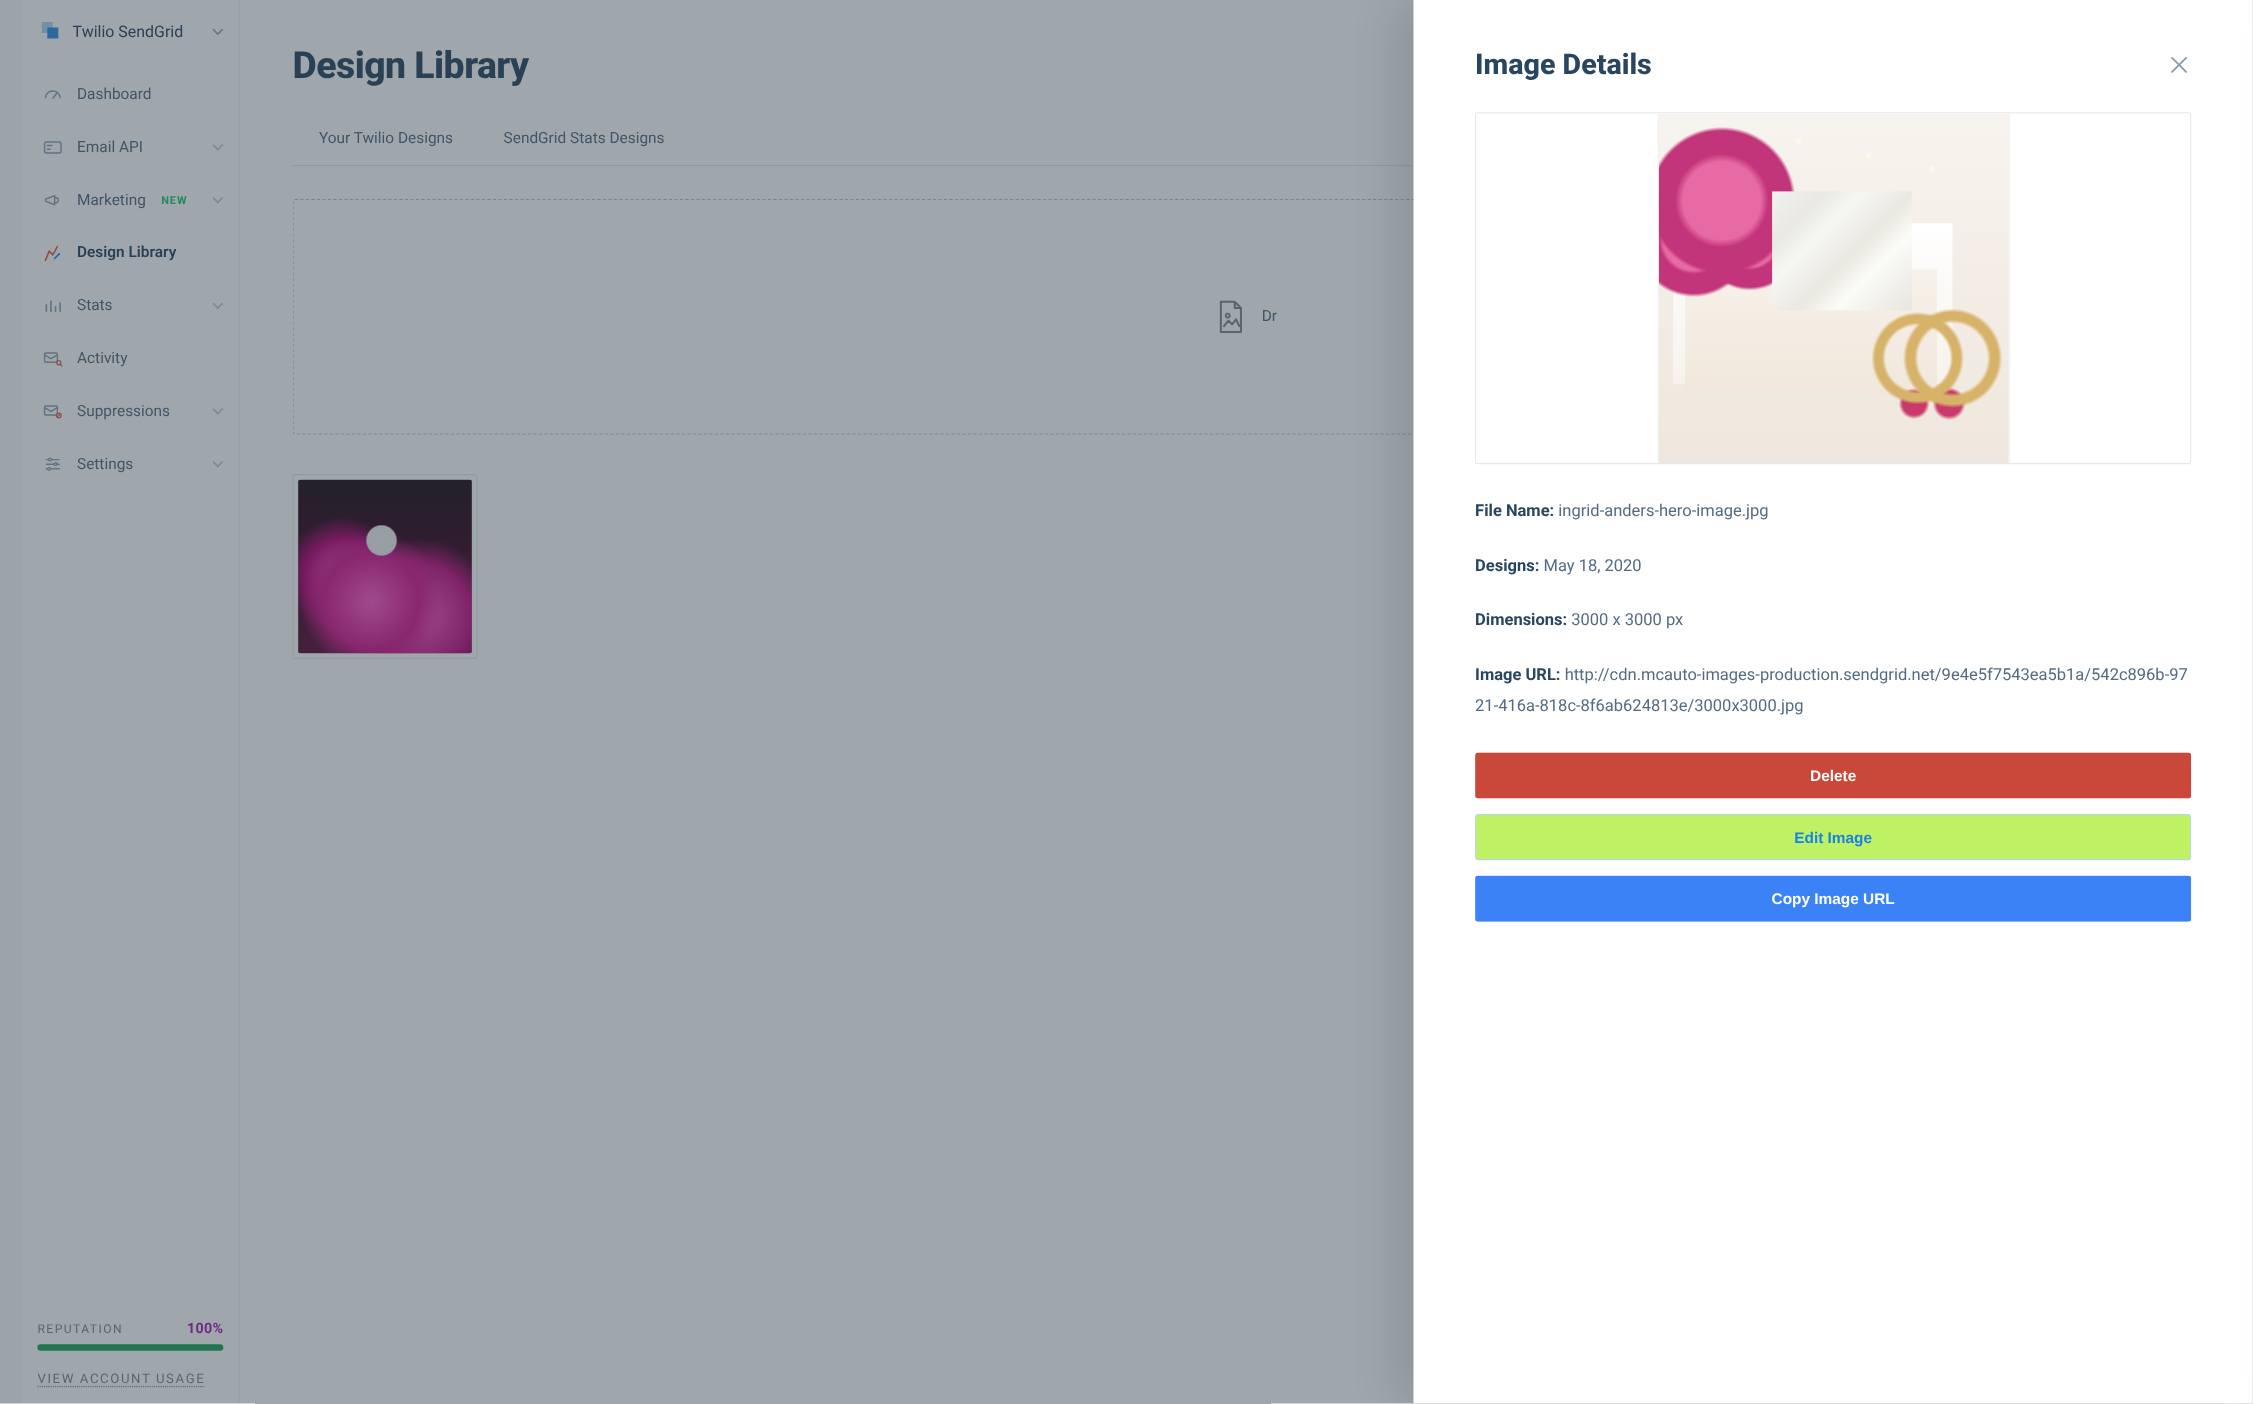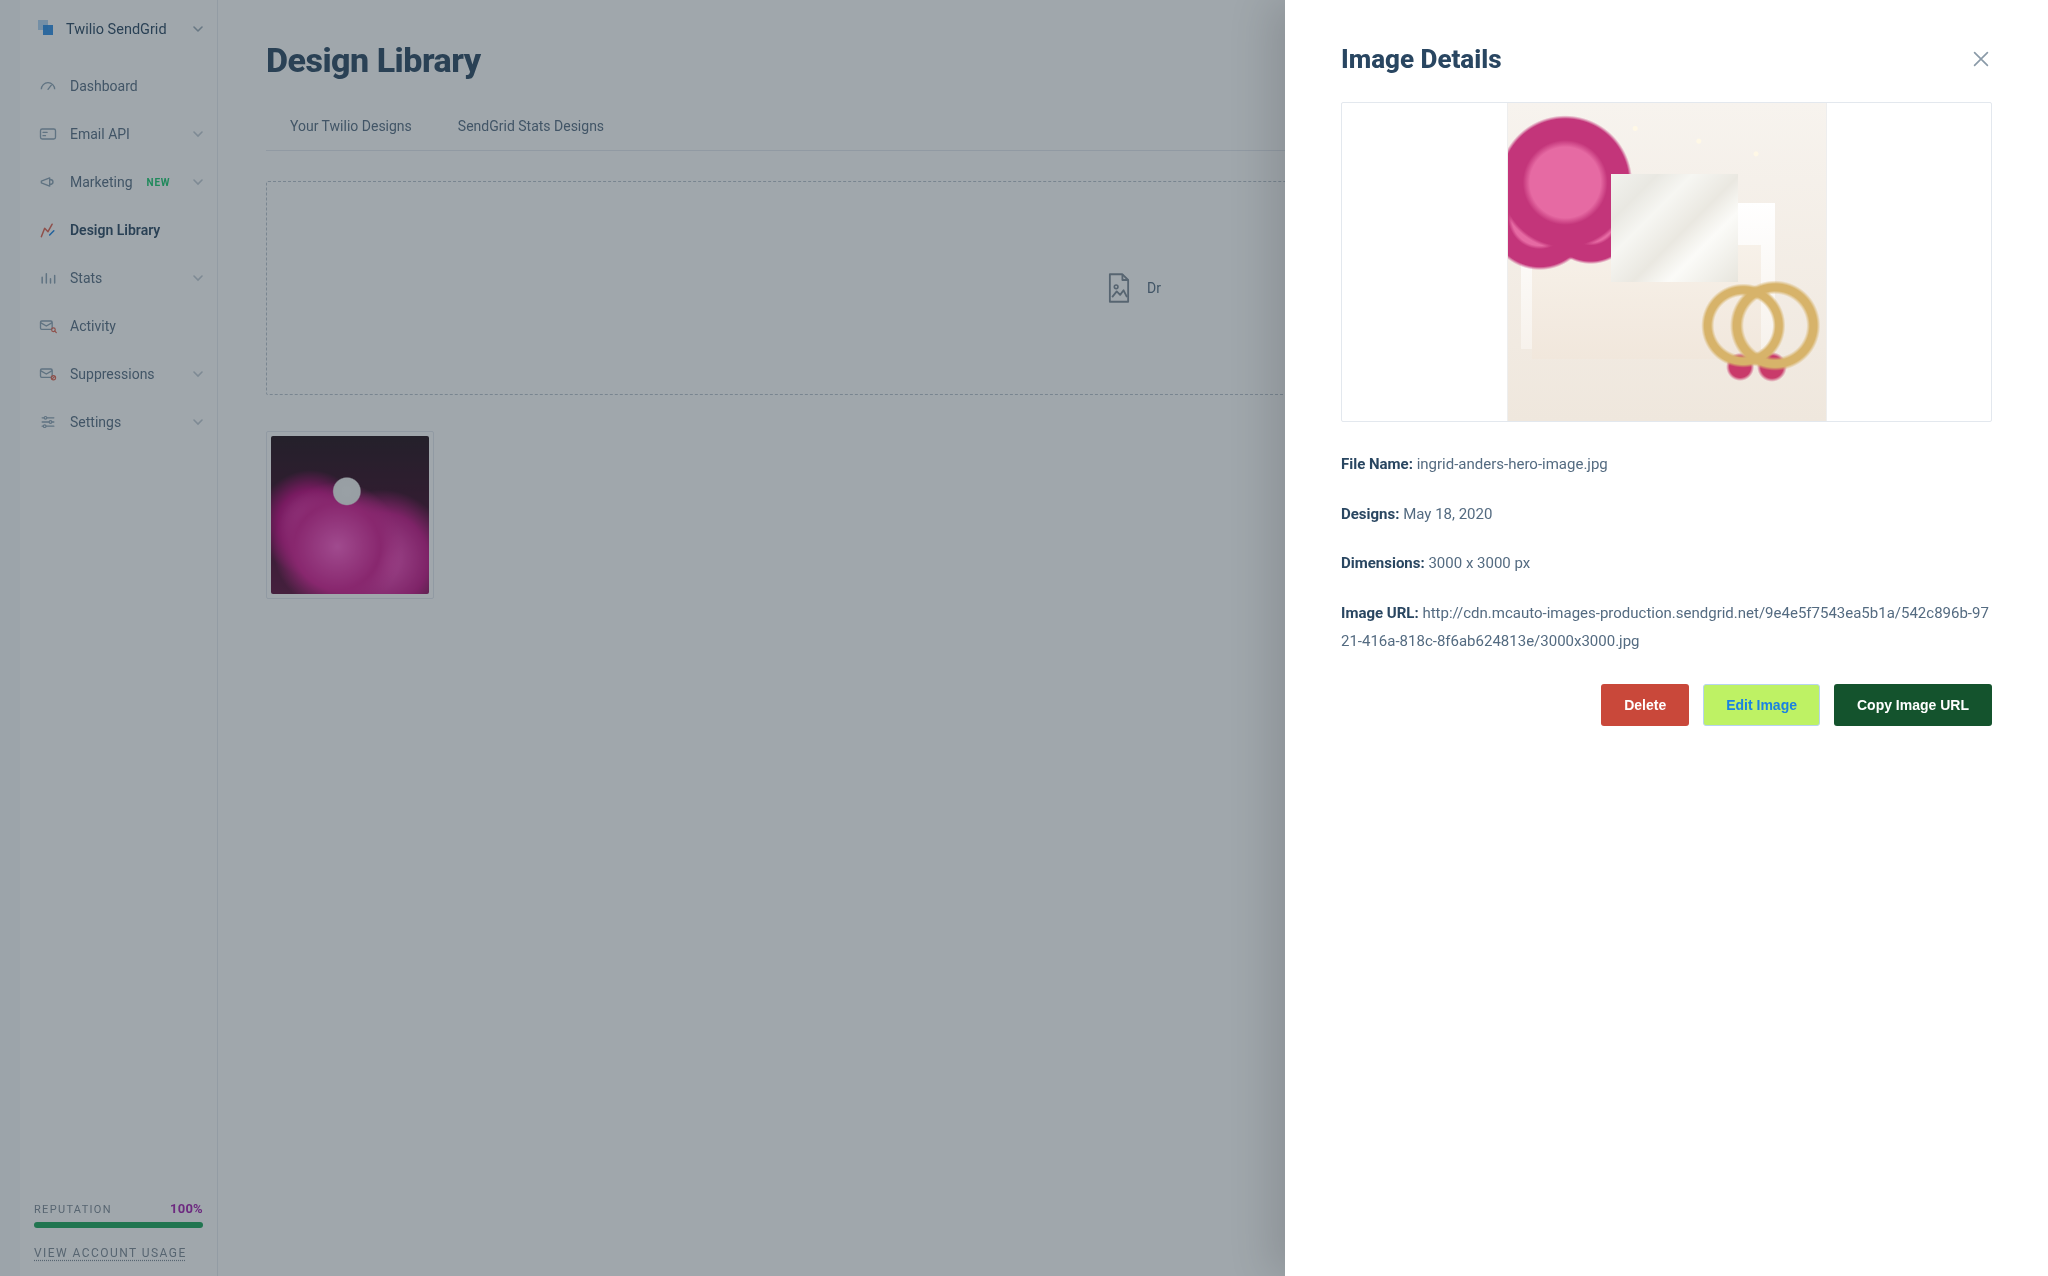--- a/index.html
+++ b/index.html
@@ -88,25 +88,25 @@
       radial-gradient(circle at 78% 16%, #fff8e6 0 2px, rgba(0,0,0,0) 3px) no-repeat,
       
       linear-gradient(180deg, #f7f3ee 0%, #efe7dd 100%);
     background-blend-mode: normal;
     border-left: 1px solid #eee; border-right: 1px solid #eee;
   }
   .meta { margin-top: 28px; font-size: 15px; color: #546b81; line-height: 1.9; }
   .meta .row { margin-top: 21px; }
   .meta .k { color: #294661; font-weight: 700; }
   .url-line { word-break: break-all; }
-  .actions { display: flex; gap: 14px; justify-content: flex-end; margin-top: 28px; }
+  .actions { display: flex; gap: 14px; justify-content: flex-end; margin-top: 28px; flex-direction: column; }
   .btn { height: 42px; padding: 0 22px; font-size: 14px; border-radius: 3px; cursor: pointer; display: inline-flex; align-items: center; justify-content: center; border: 1px solid transparent; font-weight: 600; }
   .btn-danger { background: #c9483a; color: #fff; }
   .btn-outline { background: #bef264; color: #1a82e2; border-color: #b7d4ef; }
-  .btn-primary { background: #14532d; color: #fff; }
+  .btn-primary { background: #3b82f6; color: #fff; }
   
   .chev { width: 10px; height: 10px; }
   svg { display: block; }
 </style>
 </head>
 <body>
 
 <div class="app">
 
   <aside class="sidebar">

